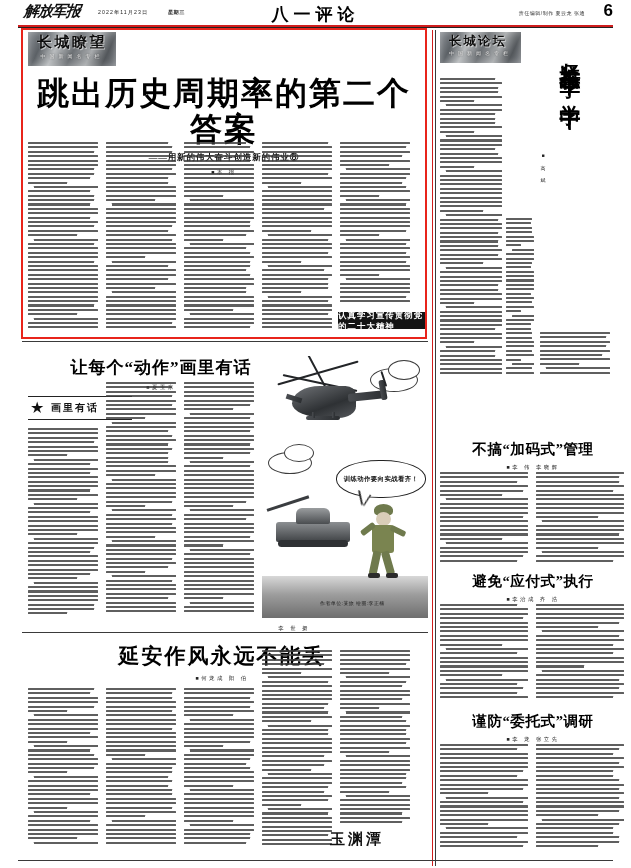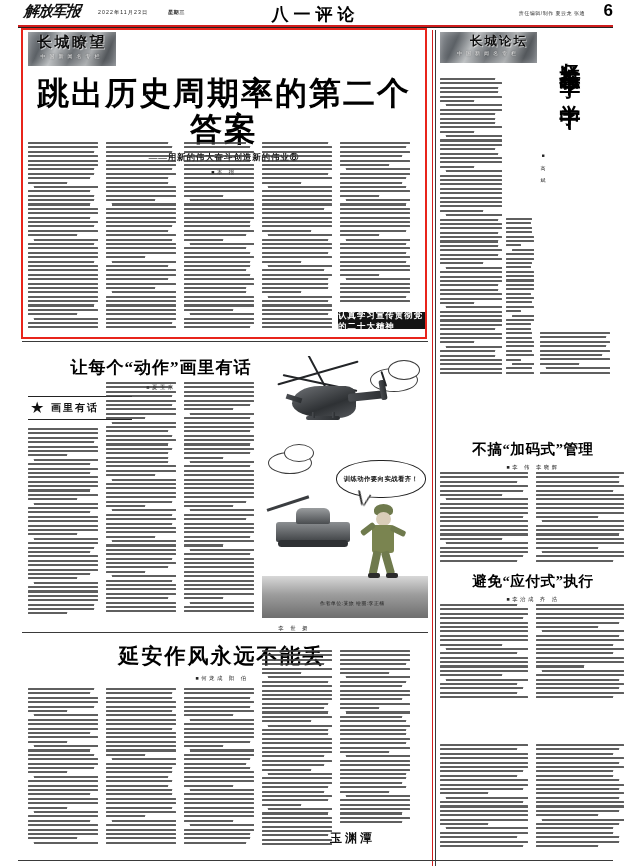--- a/index.html
+++ b/index.html
@@ -70,21 +70,21 @@
   }
   .banner .b-main{
     font-size:15px;font-weight:bold;letter-spacing:2.5px;color:#0d0d0d;
     text-shadow:0 0 1px rgba(255,255,255,.75),1px 1px 0 rgba(255,255,255,.5);
     line-height:1.05;
   }
   .banner .b-sub{
     font-size:5px;letter-spacing:4px;color:#efefef;text-align:center;
     margin-top:2px;text-shadow:0 0 2px rgba(0,0,0,.8);
   }
-  .banner-sm .b-main{font-size:12.5px;letter-spacing:2px;margin-left:21px;}
+  .banner-sm .b-main{font-size:12.5px;letter-spacing:2px;}
 
   
   .hl-xl{
     font-size:32px;font-weight:bold;letter-spacing:2px;color:#000;
     font-family:"Liberation Serif",serif;text-align:center;line-height:1.12;
   }
   .hl-lg{font-size:17px;font-weight:bold;letter-spacing:1px;color:#000;text-align:center;}
   .hl-md{font-size:14.5px;font-weight:bold;letter-spacing:.6px;color:#000;}
   .subhead{
     font-size:8.6px;font-weight:bold;letter-spacing:.8px;color:#111;
@@ -177,21 +177,21 @@
     position:absolute;writing-mode:vertical-rl;text-orientation:upright;
     font-size:21px;font-weight:bold;letter-spacing:3px;color:#000;
     font-family:"Liberation Serif",serif;
   }
   .vbyline{
     position:absolute;writing-mode:vertical-rl;text-orientation:upright;
     font-size:5px;letter-spacing:3px;color:#222;
     font-family:"Liberation Sans",sans-serif;
   }
   .sig{
-    position:absolute;font-size:12px;font-weight:bold;letter-spacing:3px;color:#111;
+    position:absolute;font-size:15px;font-weight:bold;letter-spacing:3px;color:#111;
   }
 </style>
 </head>
 <body>
 
 <div class="page">
 
   <div class="masthead">
     <div class="mh-logo">解放军报</div>
     <div class="mh-date">2022年11月23日</div>
@@ -1105,20 +1105,24 @@
       <div class="tl s55"></div>
       <div class="tl ind s94"></div>
       <div class="tl s100"></div>
       <div class="tl s94"></div>
       <div class="tl s100"></div>
       <div class="tl s94"></div>
       <div class="tl s100"></div>
       <div class="tl s88"></div>
     </div>
 
+  <div style="position:absolute;left:440px;top:712px;width:186px;text-align:center;">
+    <div class="hl-md">谨防“委托式”调研</div>
+    <div class="byline">■李 龙  张立先</div>
+  </div>
   <div class="col" id="sb-c1" style="left:440px;top:744px;width:88px;height:106px;">
       <div class="tl s100"></div>
       <div class="tl s88"></div>
       <div class="tl s100"></div>
       <div class="tl s100"></div>
       <div class="tl s100"></div>
       <div class="tl s100"></div>
       <div class="tl s94"></div>
       <div class="tl s88"></div>
       <div class="tl s100"></div>

